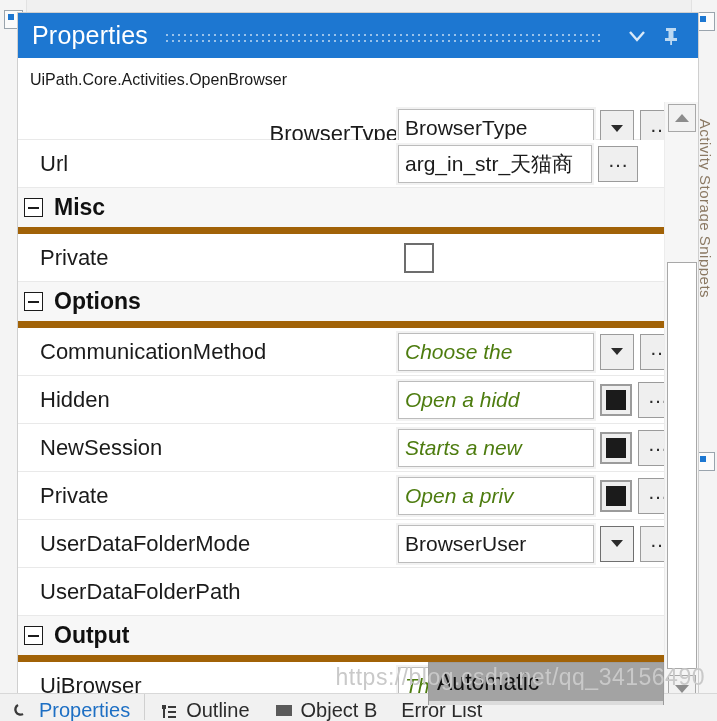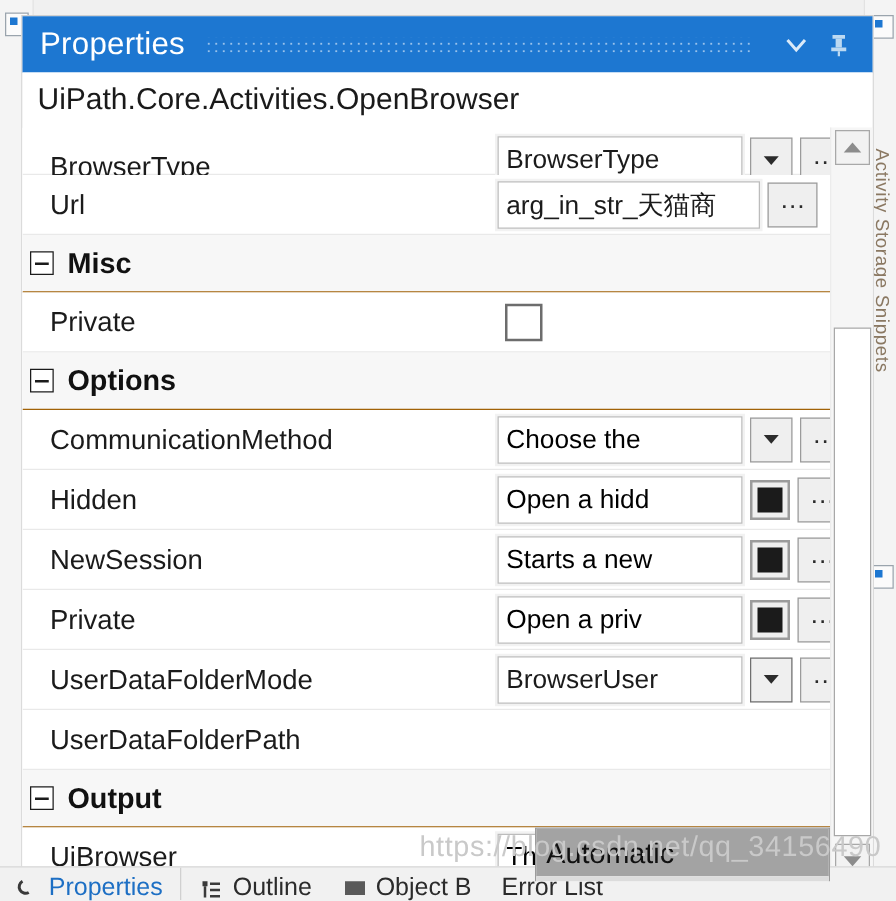--- a/index.html
+++ b/index.html
@@ -41,51 +41,51 @@
     background-image:
       radial-gradient(circle, rgba(255,255,255,.55) 0.9px, transparent 1.1px);
     background-size:6px 6px;
     background-position:0 2px;
   }
   .tb-btn{width:34px;height:34px;display:flex;align-items:center;justify-content:center;cursor:pointer;}
   .tb-btn svg{display:block;}
 
   .subheader{
     flex:0 0 44px;display:flex;align-items:center;padding-left:12px;
-    font-size:24px;color:#1a1a1a;background:#fff;
+    font-size:16px;color:#1a1a1a;background:#fff;
   }
 
   
   .grid-wrap{flex:1;display:flex;min-height:0;position:relative;background:#fff;}
   .grid{flex:1;min-width:0;position:relative;overflow:hidden;background:#fff;}
 
   .row{display:flex;align-items:center;height:48px;box-sizing:border-box;
        border-bottom:1px solid #e9e9e9;background:#ffffff;position:relative;}
   .row.clip-top{height:38px;align-items:flex-end;}
-  .row.clip-top .cell-name,.row.clip-top .cell-val{transform:translateY(8px);}
+  .row.clip-top .cell-name,.row.clip-top .cell-val{transform:translateY(8px);text-align:right;}
 
   .cell-name{flex:0 0 380px;padding-left:22px;box-sizing:border-box;
              font-size:22px;color:#1b1b1b;white-space:nowrap;overflow:hidden;}
   .cell-val{flex:1;display:flex;align-items:center;gap:6px;padding-right:10px;min-width:0;}
 
   .section{display:flex;align-items:center;height:46px;background:#f7f7f7;
-           border-bottom:1px solid #a16207;padding-left:6px;box-sizing:border-box;}
+           border-bottom:7px solid #a16207;padding-left:6px;box-sizing:border-box;}
   .expander{width:19px;height:19px;border:1.6px solid #1b1b1b;box-sizing:border-box;
             position:relative;margin-right:11px;flex:0 0 19px;background:#fff;cursor:pointer;}
   .expander::before{content:"";position:absolute;left:3px;right:3px;top:50%;height:2px;
                     margin-top:-1px;background:#1b1b1b;}
   .section-label{font-size:23px;font-weight:bold;color:#111;}
 
   .field{
     flex:0 0 auto;width:196px;height:38px;box-sizing:border-box;
     border:1px solid #bcbcbc;background:#ffffff;display:flex;align-items:center;
     padding:0 6px;font-size:21px;color:#1b1b1b;white-space:nowrap;overflow:hidden;
     box-shadow:0 0 0 2px #f2f2f2;
   }
-  .field.ph{color:#000000;}
+  .field.ph{color:#4d7c0f;font-style:italic;}
   .checkbox{width:30px;height:30px;border:2px solid #6d6d6d;background:#fff;box-sizing:border-box;margin-left:6px;cursor:pointer;}
   .sq-btn{width:32px;height:32px;border:2px solid #9b9b9b;background:#efefef;box-sizing:border-box;
           display:flex;align-items:center;justify-content:center;cursor:pointer;flex:0 0 32px;}
   .sq-btn .inner{width:20px;height:20px;background:#1b1b1b;}
   .dd-btn{width:34px;height:36px;border:1px solid #9b9b9b;background:#efefef;box-sizing:border-box;
           display:flex;align-items:center;justify-content:center;cursor:pointer;flex:0 0 34px;}
   .dd-btn .caret{width:0;height:0;border-left:6px solid transparent;border-right:6px solid transparent;
                  border-top:7px solid #2b2b2b;}
   .ell-btn{width:40px;height:36px;border:1px solid #9b9b9b;background:#efefef;box-sizing:border-box;
            display:flex;align-items:center;justify-content:center;cursor:pointer;flex:0 0 40px;
@@ -168,21 +168,21 @@
           <div class="dd-btn">
               <span class="caret"></span>
             </div>
           <div class="ell-btn">…</div>
         </div>
       </div>
 
       <div class="row">
         <div class="cell-name">Url</div>
         <div class="cell-val">
-          <div class="field" style="width:210px">arg_in_str_天猫商</div>
+          <div class="field" style="width:194px">arg_in_str_天猫商</div>
           <div class="ell-btn">…</div>
         </div>
       </div>
 
       <div class="section">
         <span class="expander"></span>
         <span class="section-label">Misc</span>
       </div>
       <div class="row">
         <div class="cell-name">Private</div>

